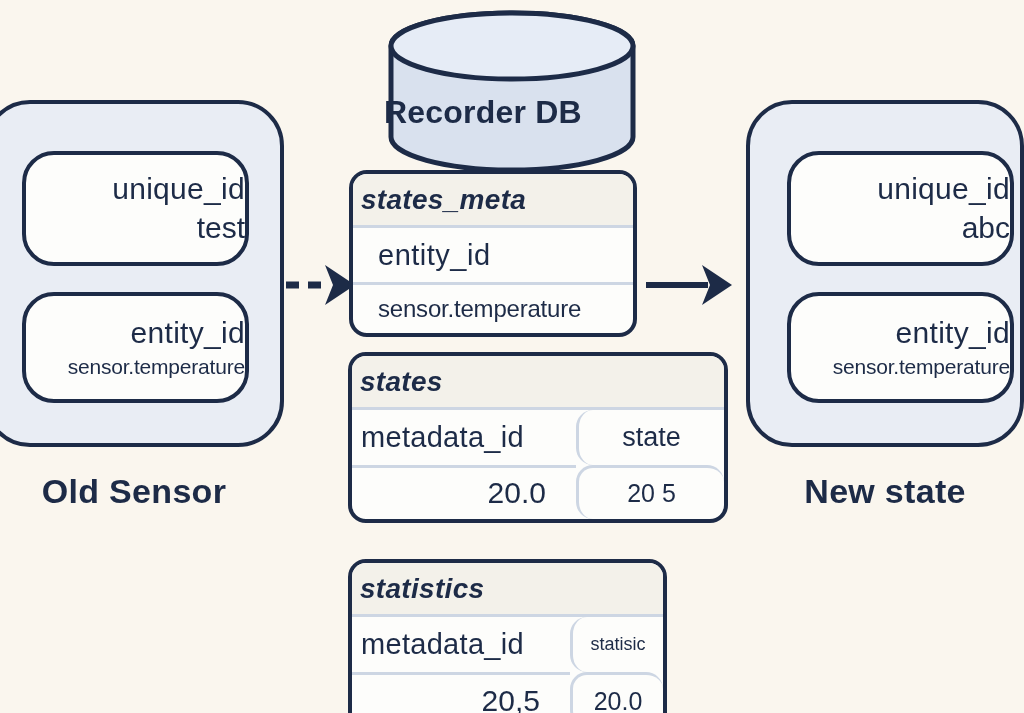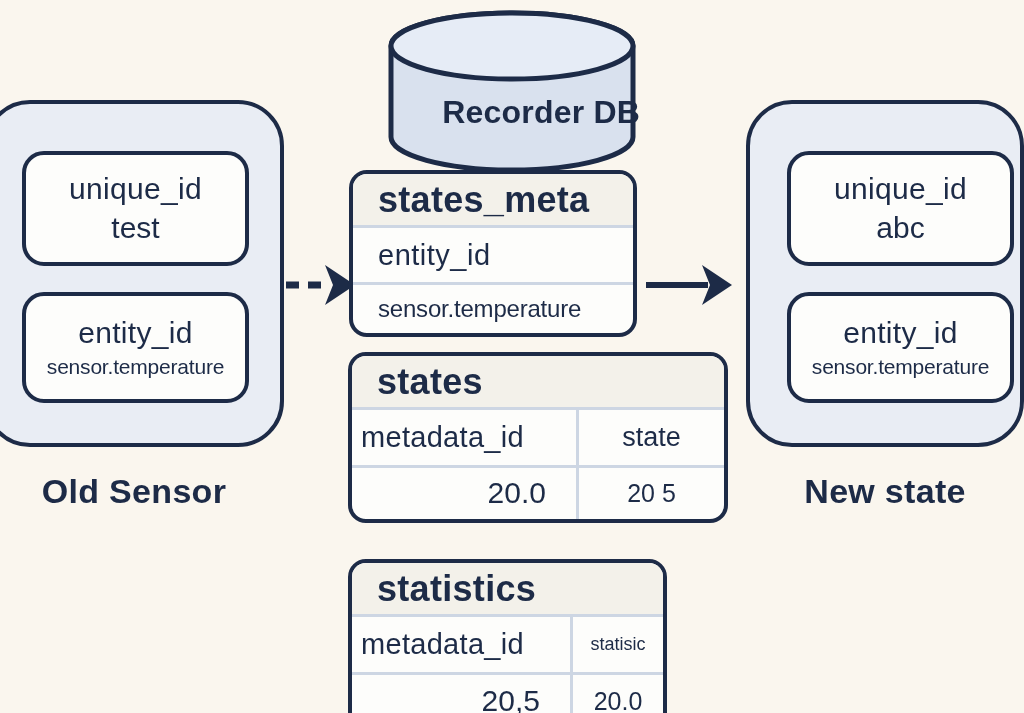--- a/index.html
+++ b/index.html
@@ -16,66 +16,66 @@
   }
   
   .entity-box{
     position:absolute; top:100px; height:347px;
     background:var(--panel); border:4px solid var(--navy); border-radius:46px;
   }
   .entity-box.old{left:-16px; width:300px;}
   .entity-box.new{left:746px; width:278px;}
   .field-box{
     position:absolute; left:34px; width:227px;
-    background:var(--card); border:4px solid var(--navy); border-radius:22px;
-    display:flex; flex-direction:column; align-items:center; justify-content:center; gap:5px;
+    background:var(--card); border:4px solid var(--navy); border-radius:32px;
+    display:flex; flex-direction:column; align-items:flex-end; justify-content:center; gap:5px;
   }
   .entity-box.new .field-box{left:37px;}
   .fb-top{top:47px; height:115px;}
   .fb-bottom{top:188px; height:111px;}
   .field-name{font-size:30px; font-weight:500; letter-spacing:.3px;}
   .field-value{font-size:30px; font-weight:500;}
   .field-value.small{font-size:21px; font-weight:500; letter-spacing:-0.2px;}
   .caption{
     position:absolute; top:472px; text-align:center;
     font-size:34px; font-weight:700; letter-spacing:.3px;
   }
   .caption.old-cap{left:-16px; width:300px;}
   .caption.new-cap{left:746px; width:278px;}
 
   
   .db-wrap{position:absolute; left:384px; top:6px; width:256px; height:172px;}
   .db-label{
-    position:absolute; left:384px; top:94px; width:256px; text-align:right;
+    position:absolute; left:384px; top:94px; width:256px; text-align:left;
     font-size:32px; font-weight:600; letter-spacing:.2px;
   }
 
   
   .dtable{
     position:absolute; background:var(--card);
     border:4px solid var(--navy); border-radius:18px; overflow:hidden;
     display:flex; flex-direction:column;
   }
   .t-header{
     background:var(--table-header); border-bottom:3px solid var(--divider);
-    font-size:36px; font-weight:700; letter-spacing:.3px;
-    display:flex; align-items:center; padding-left:25px; flex:0 0 54px;
+    font-size:28px; font-weight:700; letter-spacing:.3px;
+    display:flex; align-items:center; padding-left:8px; flex:0 0 54px;font-style:italic;
   }
   .dtable.meta{left:349px; top:170px; width:288px; height:167px;}
   .t-row{display:flex; align-items:center; padding-left:25px;}
   .t-row.r1{flex:1 1 auto; font-size:29px; letter-spacing:.5px; border-bottom:3px solid var(--divider);}
   .t-row.r2{flex:0 0 48px; font-size:24px; letter-spacing:-0.2px;}
 
   .dtable.states{left:348px; top:352px; width:380px; height:171px;}
   .dtable.stats{left:348px; top:535px; width:319px; height:172px;margin-top:24px;}
   .t-grid{flex:1 1 auto; display:grid; grid-template-rows:1fr 1fr;}
   .dtable.states .t-grid{grid-template-columns:224px 1fr;}
   .dtable.stats  .t-grid{grid-template-columns:218px 1fr;}
   .cell{display:flex; align-items:center;}
-  .cell.vline{border-left:3px solid var(--divider);}
+  .cell.vline{border-left:3px solid var(--divider);border-radius:17px;}
   .cell.hline{border-top:3px solid var(--divider);text-align:center;}
   .cell.name-h{font-size:29px; padding-left:9px; letter-spacing:.3px;}
   .cell.col-h{justify-content:center; font-size:27px;}
   .cell.col-h.tiny{font-size:18px;}
   .cell.num-left{justify-content:flex-end; padding-right:30px; font-size:30px;}
   .cell.num-right{justify-content:center; font-size:25px;}
 
   .arrow{position:absolute;}
   .arrow.dashed{left:283px; top:263px;}
   .arrow.solid{left:646px; top:263px;}

